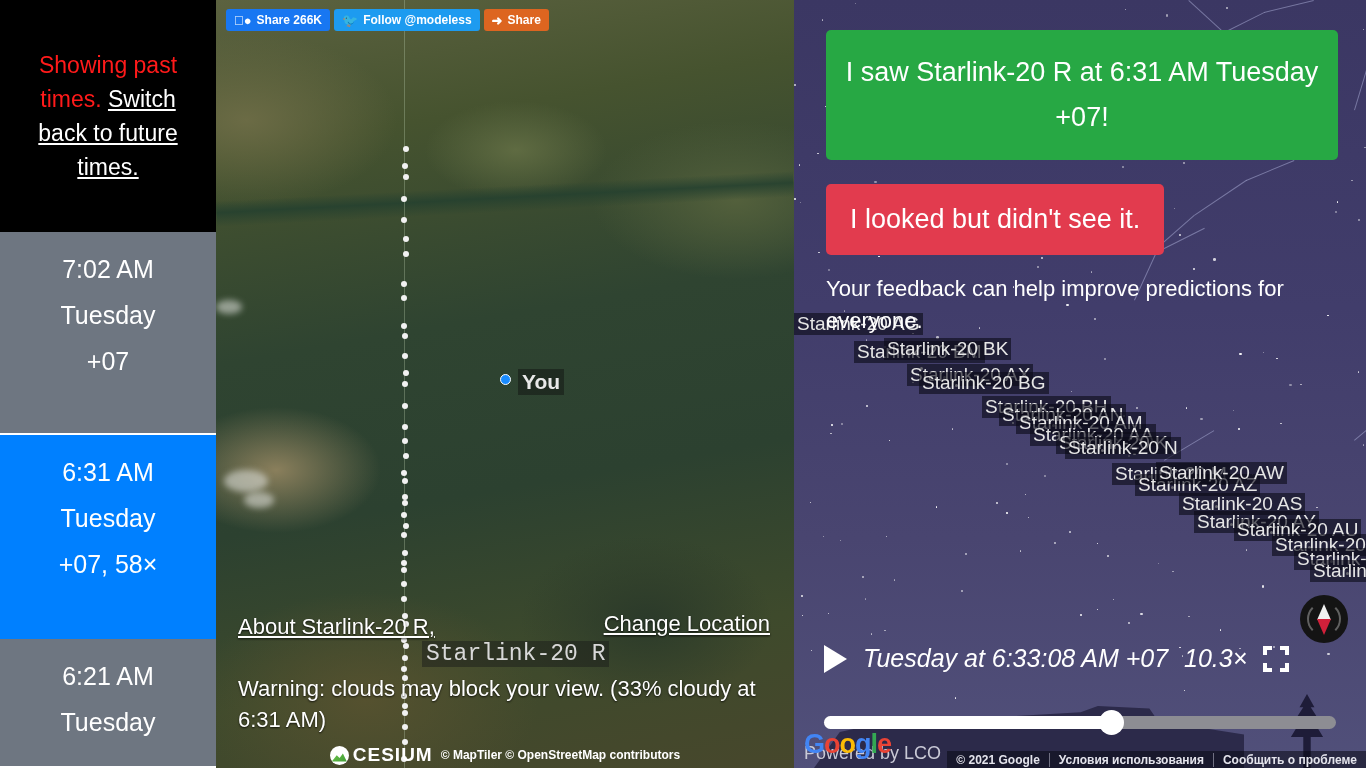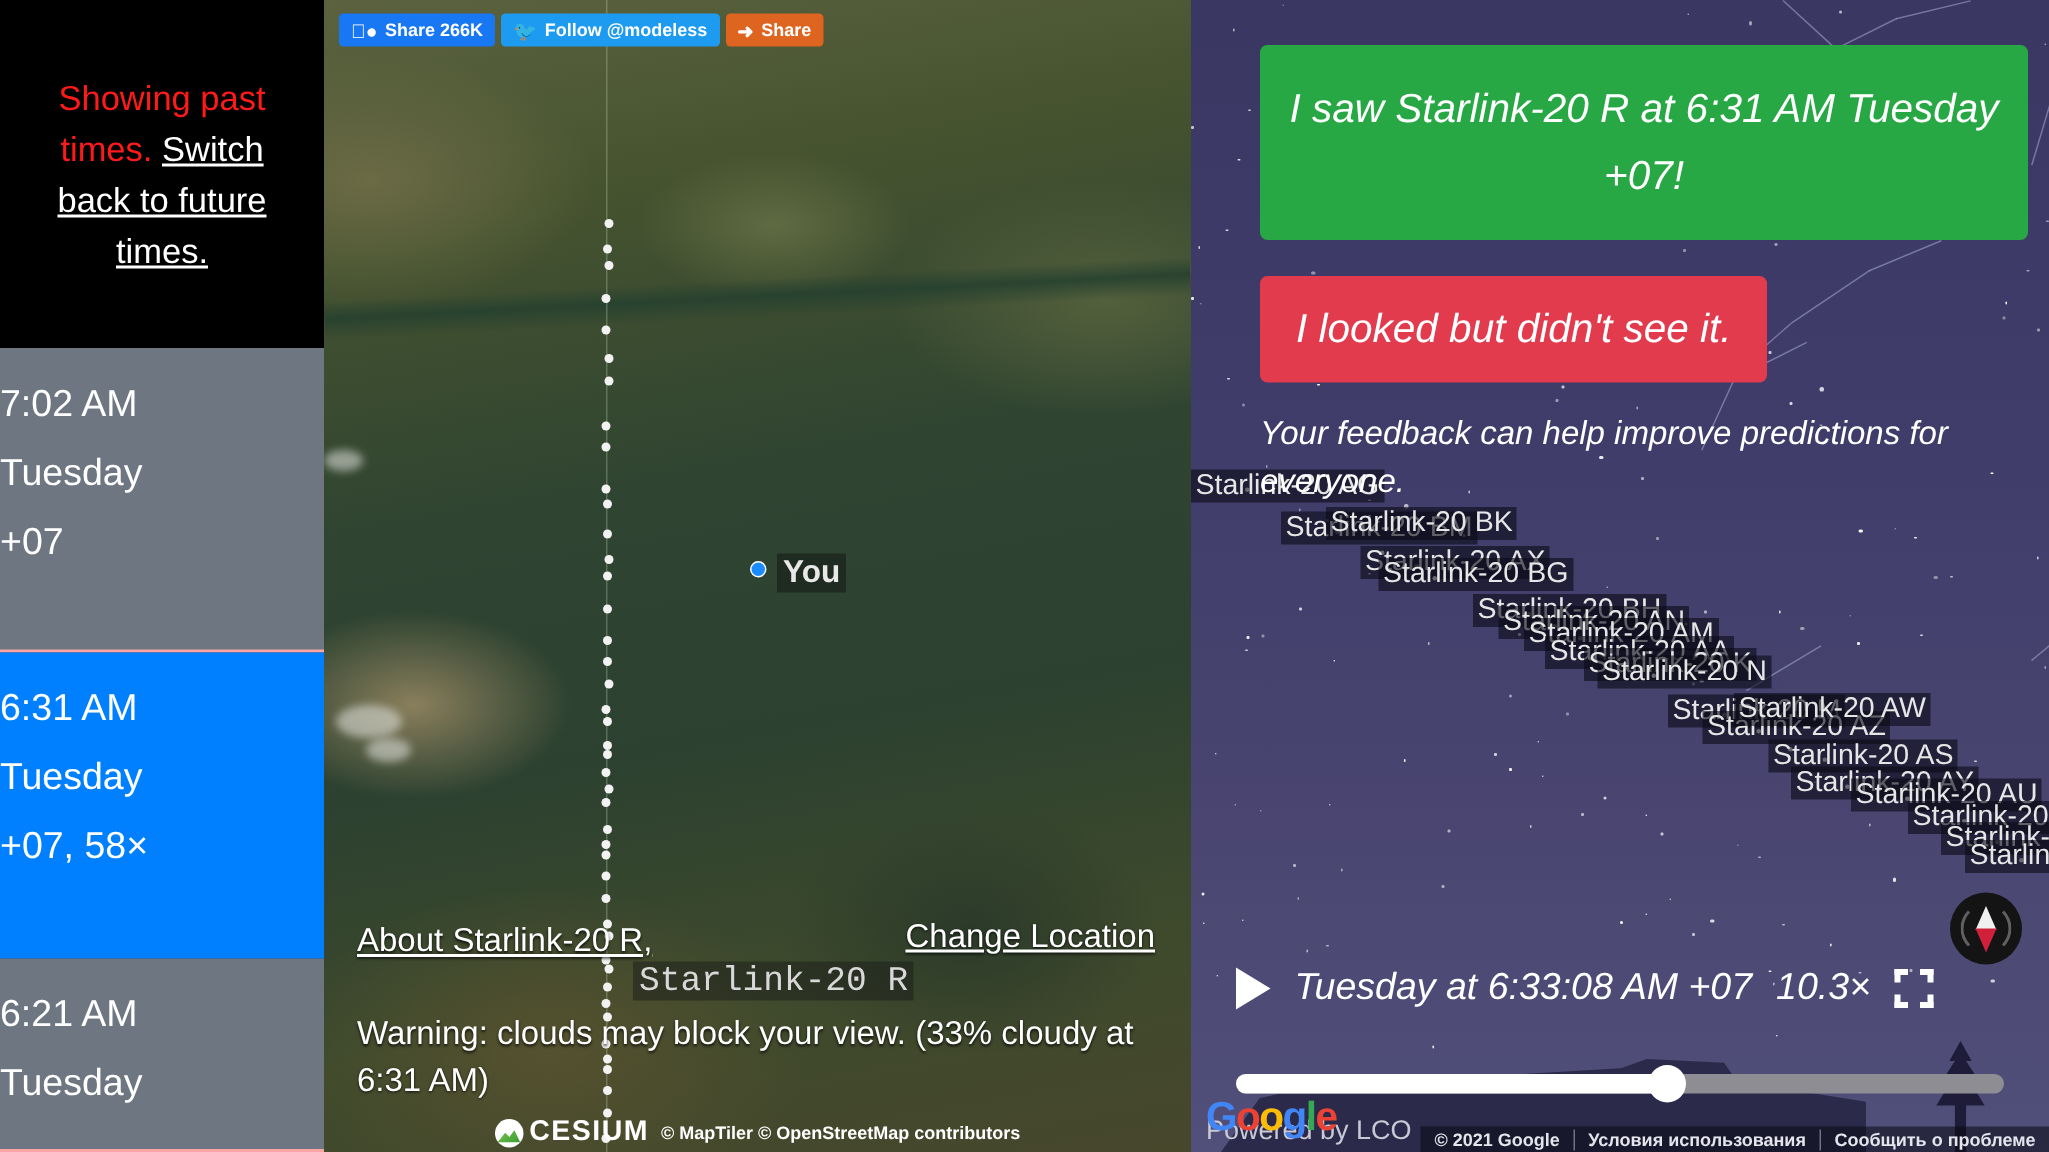--- a/index.html
+++ b/index.html
@@ -27,25 +27,25 @@
     text-align: center;
     padding: 48px 14px 0 14px;
   }
   .past-notice a {
     color: #ffffff;
     text-decoration: underline;
   }
   .time-item {
     width: 216px;
     color: #ffffff;
-    text-align: left;
+    text-align: center;
     font-size: 25px;
     line-height: 46px;
     padding-top: 14px;
-    border-bottom: 2px solid #fca5a5;
+    border-bottom: 2px solid #ffffff;
     background: #6e7681;
   }
   .time-item.selected { background: #0080ff; border-bottom-color: #0080ff; }
   #ti0 { height: 203px; }
   #ti1 { height: 204px; }
   #ti2 { height: 129px; }
   .time-item .l { display: block; }
 
   
   #map {
@@ -204,21 +204,21 @@
     clip-path: polygon(0% 100%, 6% 42%, 14% 30%, 62% 10%, 66% 0%, 78% 4%, 80% 24%, 100% 46%, 100% 100%);
   }
   .horizon-tree {
     position: absolute; right: 28px; bottom: 0;
     width: 62px; height: 74px;
     background: #1e1c38;
     clip-path: polygon(50% 0%, 62% 18%, 56% 18%, 70% 36%, 60% 36%, 76% 58%, 56% 58%, 56% 100%, 44% 100%, 44% 58%, 24% 58%, 40% 36%, 30% 36%, 44% 18%, 38% 18%);
   }
 
   
-  #feedback { position: absolute; left: 46px; top: 30px; width: 512px; z-index: 30; font-style: italic; }
+  #feedback { position: absolute; left: 32px; top: 30px; width: 512px; z-index: 30; }
   .fb-green {
     background: #27a844; color: #ffffff;
     font-size: 27px; line-height: 45px;
     text-align: center; padding: 20px 18px;
     border-radius: 5px;
   }
   .fb-red {
     margin-top: 24px;
     background: #e23b4e; color: #ffffff;
     font-size: 27px; line-height: 45px;

